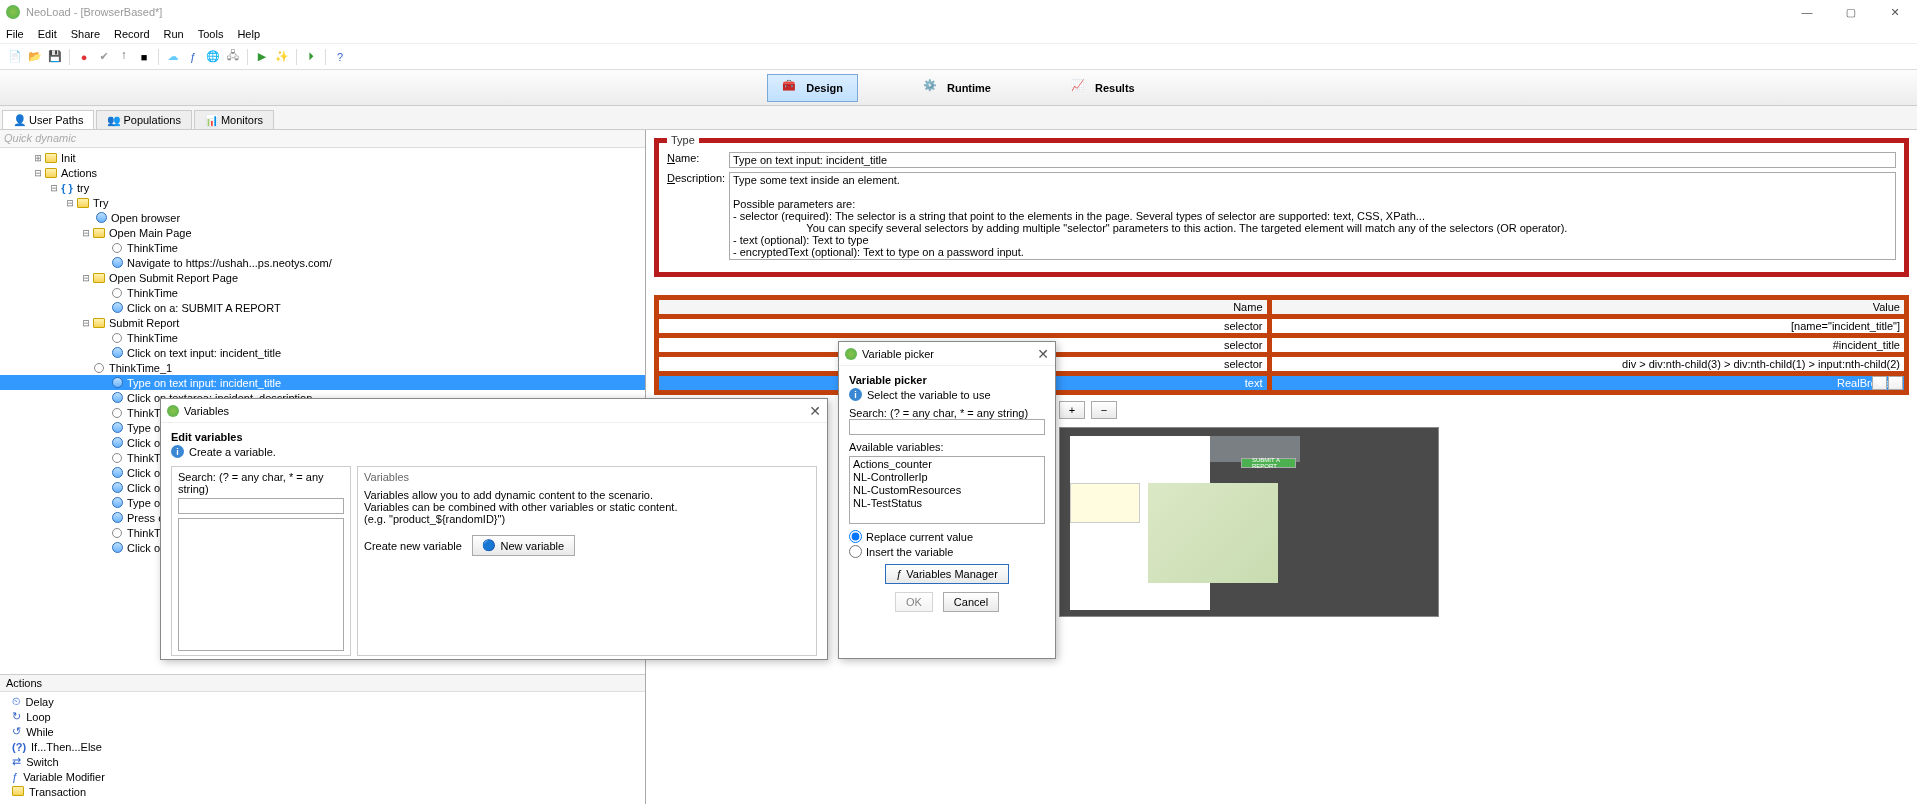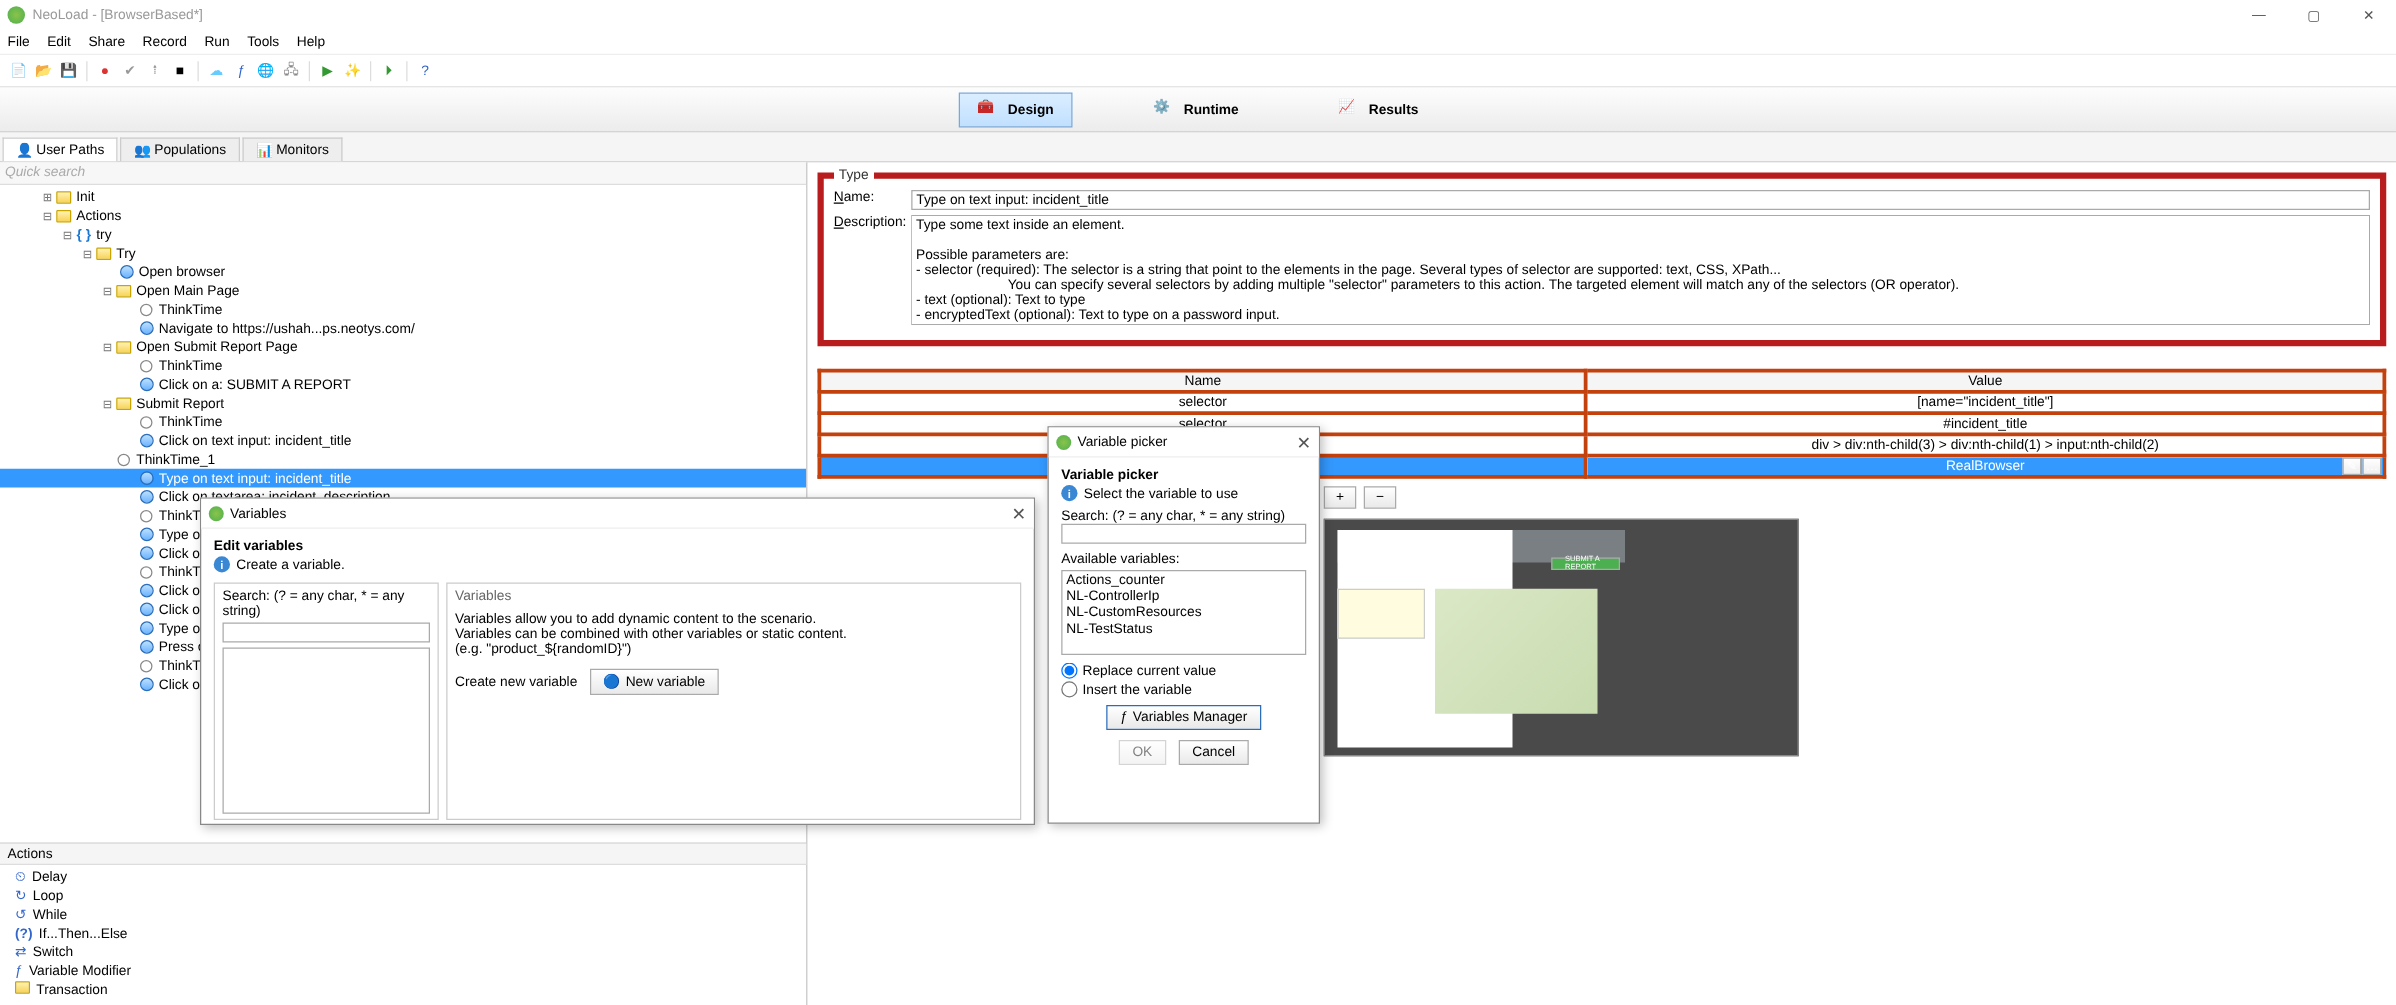--- a/index.html
+++ b/index.html
@@ -58,21 +58,21 @@
 fieldset.fs { border: 5px solid #b91c1c; padding: 6px 8px 8px 8px; margin-bottom: 16px; }
 fieldset.fs legend { padding: 0 4px; color: #333; }
 .form-row { display:flex; align-items:flex-start; gap:8px; margin-bottom:4px;justify-content:space-between; }
 .form-row label { width: 54px; text-decoration: underline; text-decoration-color: transparent; }
 .form-row label .ul { text-decoration: underline; }
 input.inp, textarea.inp { flex:1; border:1px solid #aaa; padding:1px 3px; font: inherit; background:#fff; }
 textarea.inp { height: 88px; resize:none; }
 
 .params-lbl { margin: 4px 0 2px 4px; }
 table.params { width: 100%; border-collapse: collapse; margin-top: 2px; }
-table.params th, table.params td { border: 3px solid #c2410c; padding: 1px 4px; text-align:center; height:15px; font-weight:normal; background:#fff;}
+table.params th, table.params td { border: 5px solid #c2410c; padding: 1px 4px; text-align:right; height:15px; font-weight:normal; background:#fff;}
 table.params th { background: #f5f5f5; }
 tr.sel-row td { background: #3399ff; color:#fff; }
 .val-cell { position: relative; }
 .cell-btns { position:absolute; right:1px; top:0; display:flex; gap:1px;}
 .cell-btns span { width:15px; height:14px; border:1px solid #aaa; background:linear-gradient(#fff,#eee); display:flex;align-items:center;justify-content:center; font-size:10px;}
 
 .pm-row { margin-top: 6px; display:flex; justify-content:flex-start; padding-left: 405px; gap:6px;}
 .pm-btn { width:26px; height:18px; border:1px solid #aaa; background:linear-gradient(#fff,#e9e9e9); display:flex;align-items:center;justify-content:center;}
 
 .preview { margin-top:8px; height: 200px; padding-left: 405px; }
@@ -183,21 +183,21 @@
     </div>
   <div class="tab">
       <span class="tab-ico">📊</span>
       <span>Monitors</span>
     </div>
 </div>
 
 <div class="main">
 
   <div class="left-col">
-    <div class="quicksearch">Quick search</div>
+    <div class="quicksearch">Quick dynamic</div>
     <div class="tree">
       <div class="tree-row" style="padding-left:32px">
           <span class="exp">⊞</span>
           <span class="ico">
             <span class="folder-ico"></span>
           </span>
           <span>Init</span>
         </div>
       <div class="tree-row" style="padding-left:32px">
           <span class="exp">⊟</span>

